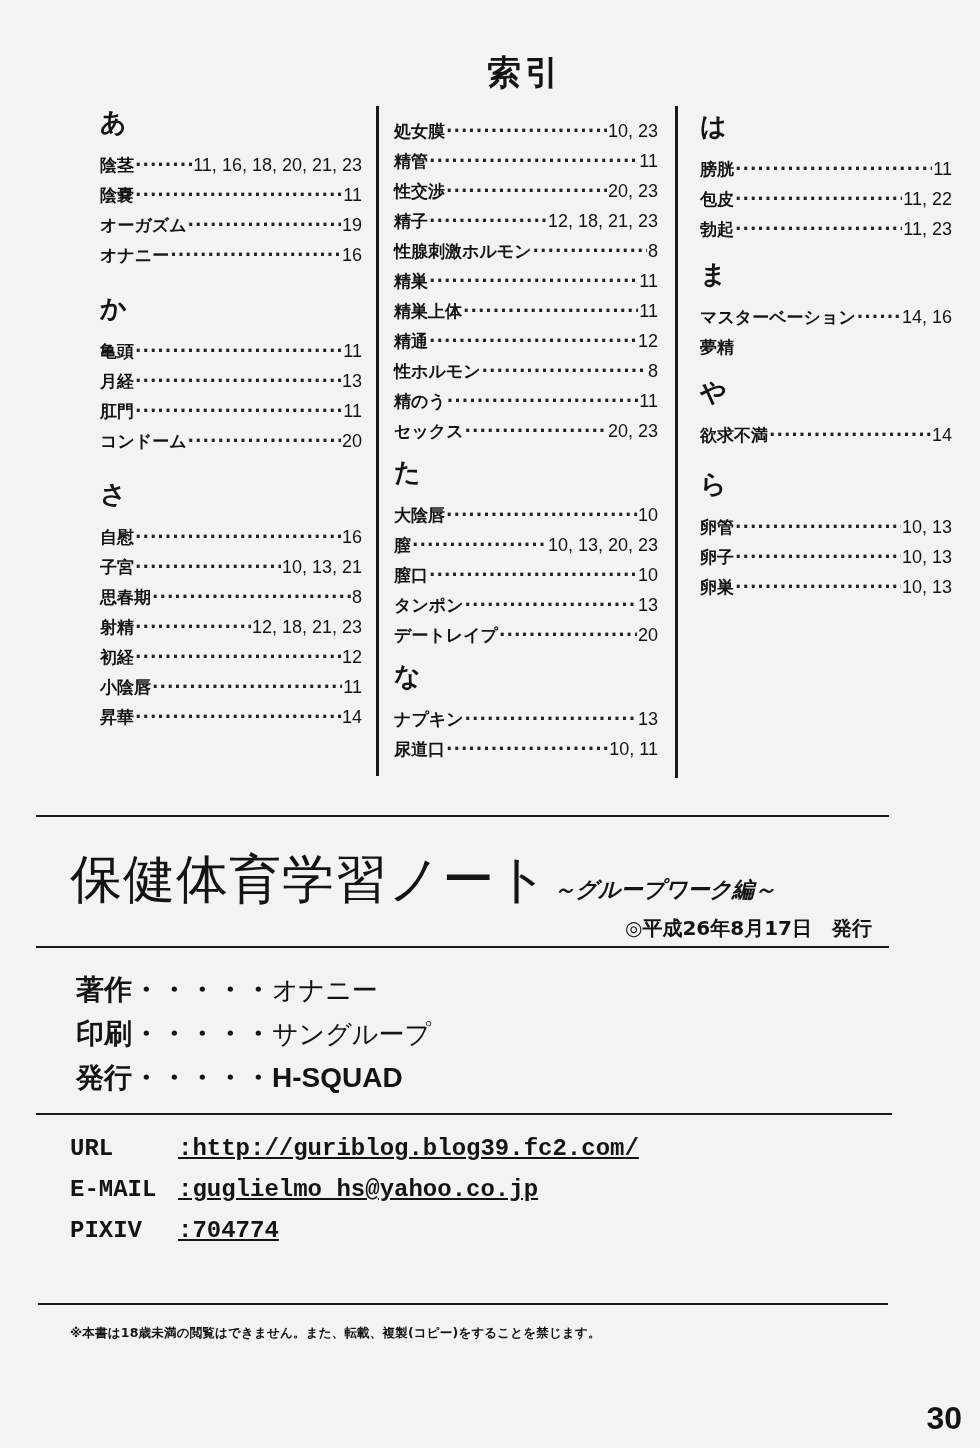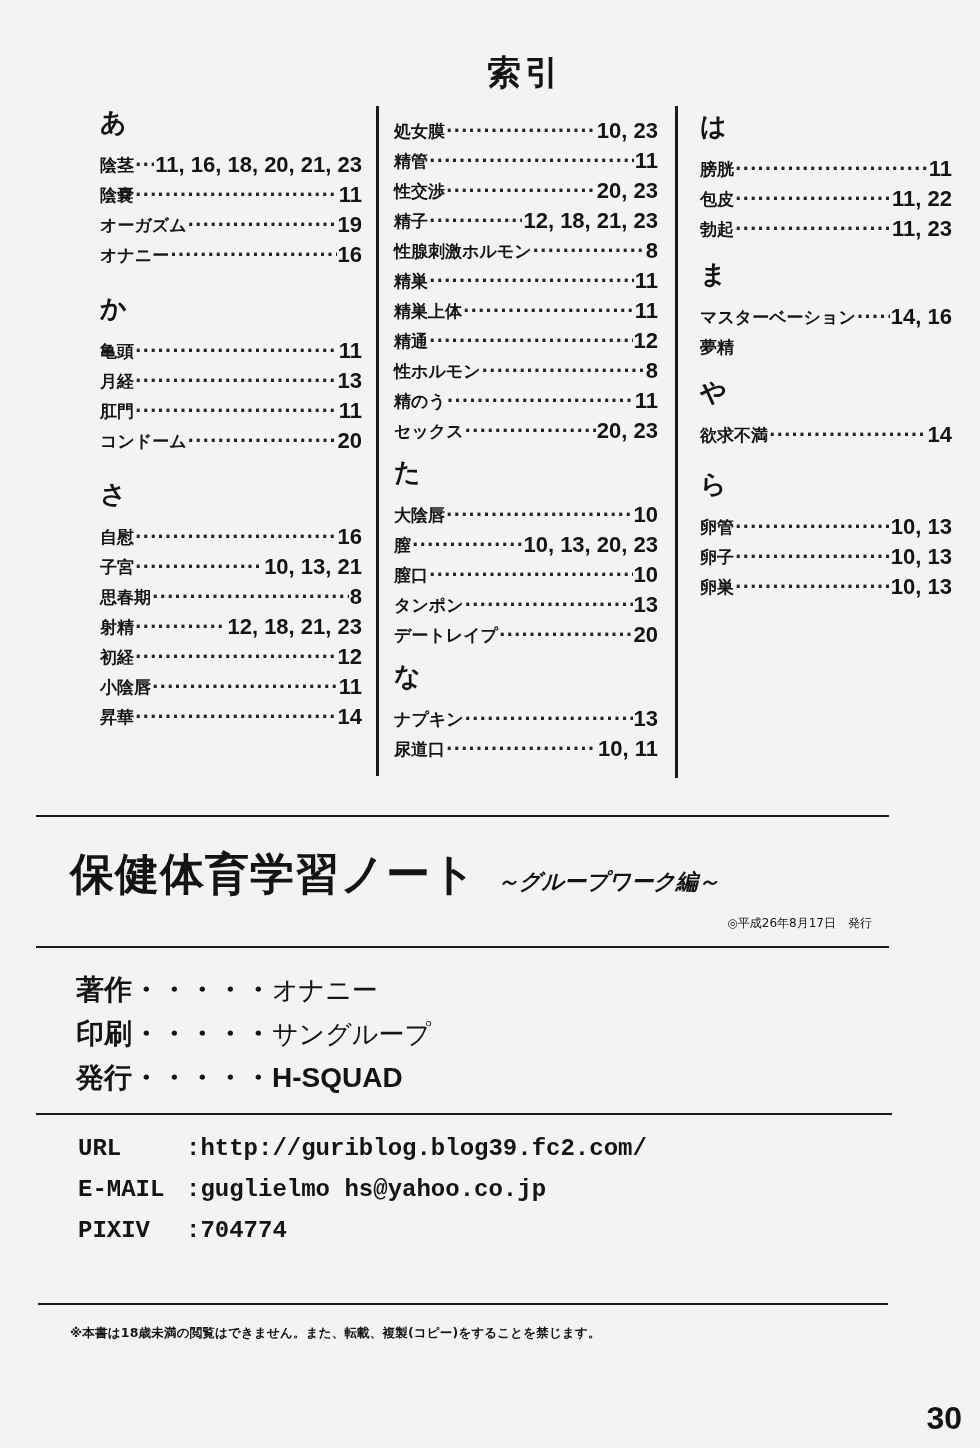--- a/index.html
+++ b/index.html
@@ -66,58 +66,58 @@
     font-weight: bold;
     letter-spacing: 1px;
     color: #222;
   }
   .entry .leader::before {
     content: "··········································································";
   }
   .entry .pages {
     flex: 0 0 auto;
     font-family: "Liberation Sans", sans-serif;
-    font-size: 22px;
-    font-weight: bold;
+    font-size: 18px;
+    font-weight: normal;
   }
   .gap { height: 16px; }
 
   .hrule {
     position: absolute;
     height: 2px;
     background: #1a1a1a;
   }
   .hr-1 { left: 36px; width: 853px; top: 815px; }
   .hr-2 { left: 36px; width: 853px; top: 946px; }
   .hr-3 { left: 36px; width: 856px; top: 1113px; }
   .hr-4 { left: 38px; width: 850px; top: 1303px; }
 
   .book-title {
     position: absolute;
     left: 70px;
     top: 845px;
     white-space: nowrap;
   }
   .book-title .main {
-    font-size: 44px;
-    font-weight: bold;
+    font-size: 52px;
+    font-weight: normal;
     letter-spacing: 1px;
   }
   .book-title .sub {
     font-size: 22px;
     font-weight: bold;
     font-style: italic;
-    margin-left: 20px;
+    margin-left: 4px;
   }
   .pub-date {
     position: absolute;
     right: 108px;
     top: 915px;
-    font-size: 12px;
-    font-weight: normal;
+    font-size: 20px;
+    font-weight: bold;
     white-space: nowrap;
   }
 
   .credits {
     position: absolute;
     left: 76px;
     top: 968px;
   }
   .credit-row {
     height: 44px;
@@ -132,25 +132,26 @@
     font-size: 26px;
   }
   .credit-row .value.latin {
     font-family: "Liberation Sans", sans-serif;
     font-size: 28px;
     font-weight: bold;
   }
 
   .contacts {
     position: absolute;
-    left: 78px;
+    left: 70px;
     top: 1128px;
     font-family: "Liberation Mono", "DejaVu Sans Mono", monospace;
     font-size: 24px;
     font-weight: bold;
+    text-decoration: underline;
   }
   .contact-row {
     height: 41px;
     line-height: 41px;
     white-space: pre;
   }
   .contact-row .label {
     display: inline-block;
     width: 108px;
   }

